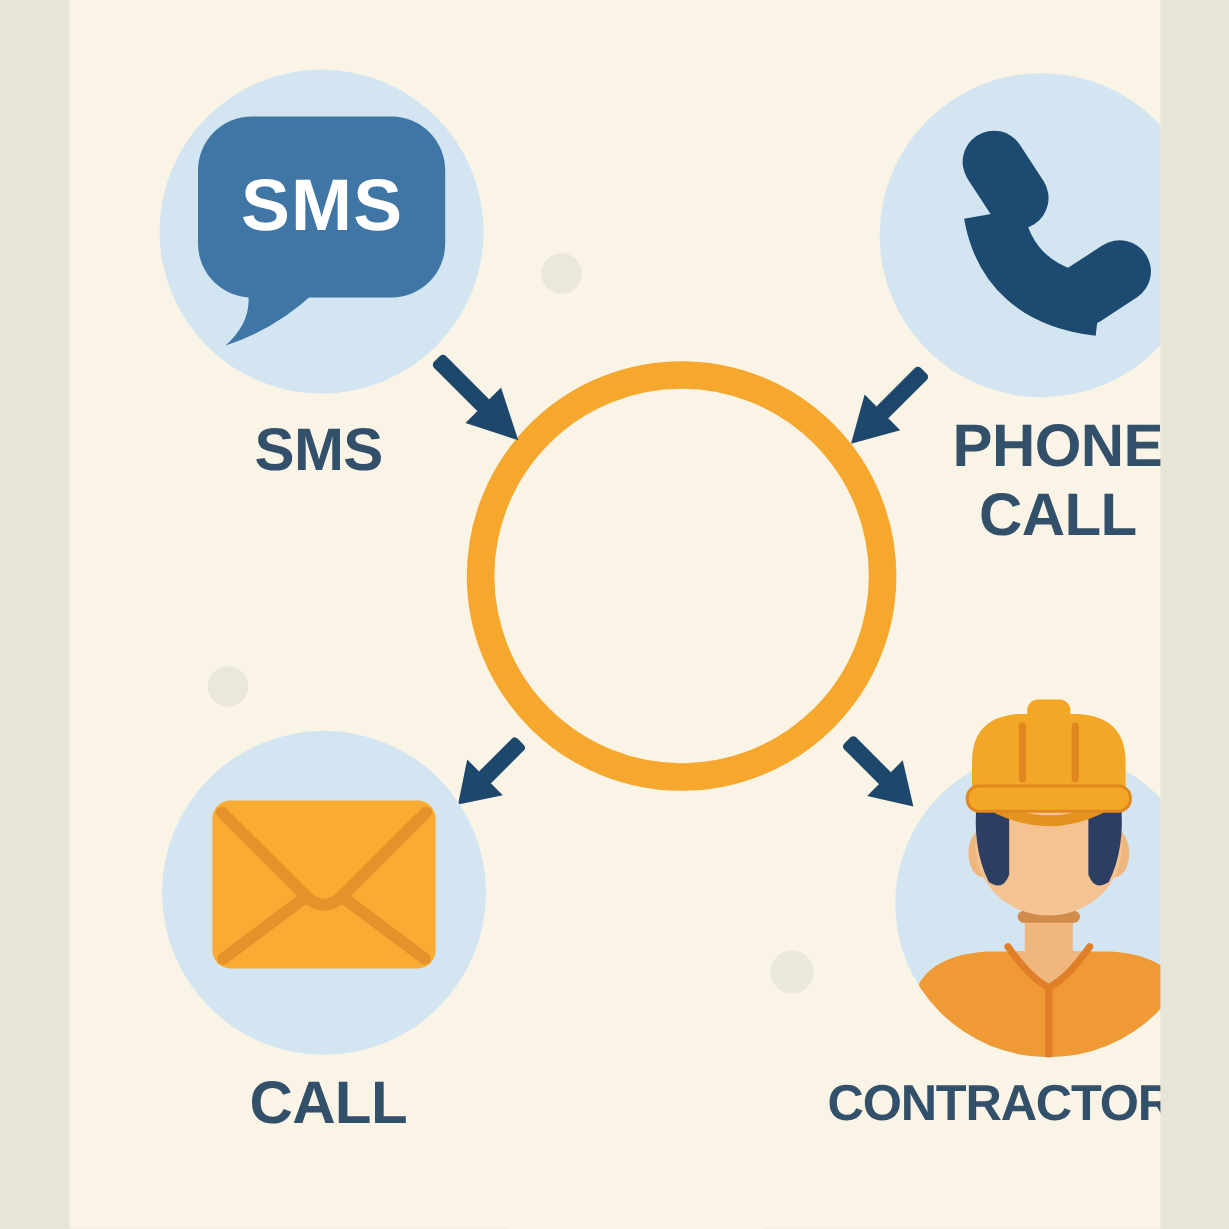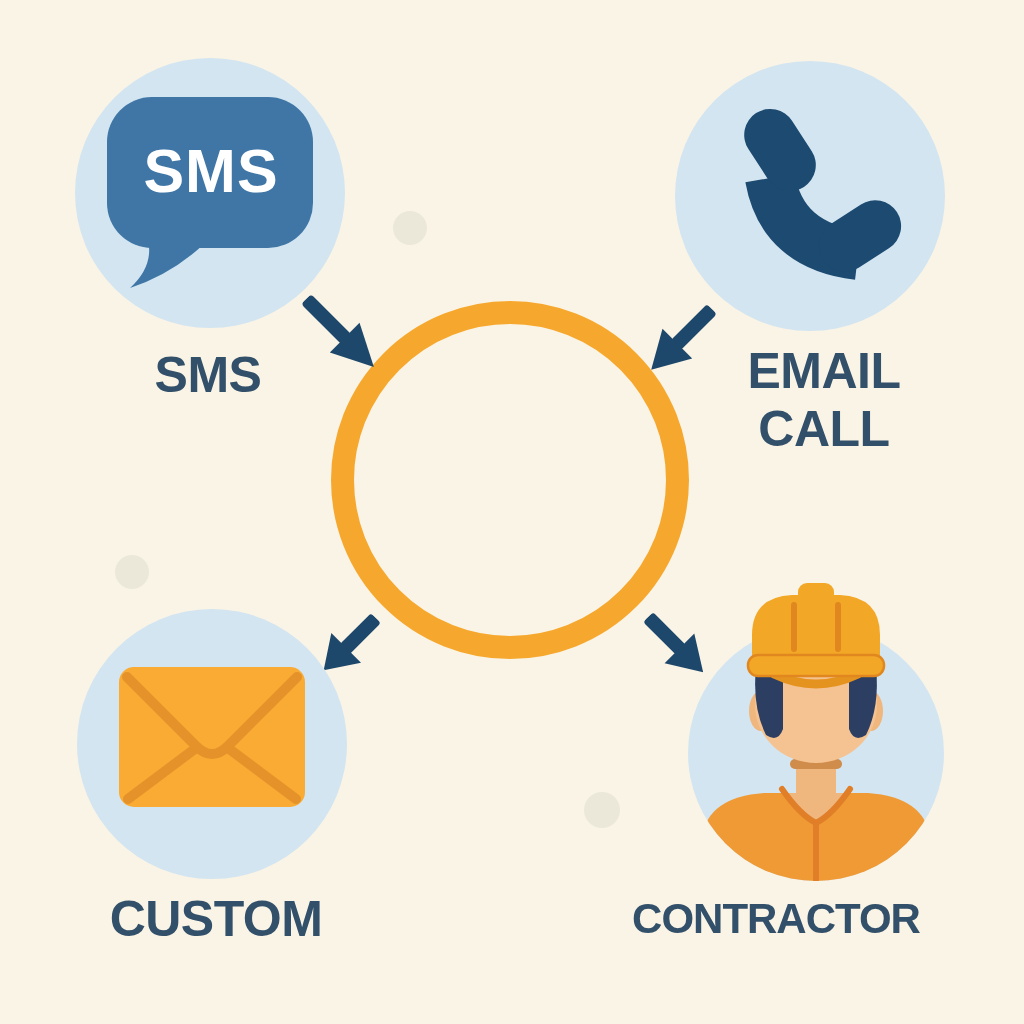--- a/index.html
+++ b/index.html
@@ -1,17 +1,17 @@
 <!DOCTYPE html>
 <html style="--bg: #faf4e6; --circle-blue: #d3e5f1; --bubble-blue: #3f76a6; --navy: #1e486b; --navy-phone: #1c4a70; --text-navy: #1b4e7e; --label-slate: #33506a; --ring-orange: #f6a82e; --envelope-orange: #f9ab33; --envelope-line: #e5922a; --hat-orange: #f3a727; --hat-line: #e0881f; --hat-arc: #e5931f; --skin: #f5c392; --skin-dark: #efb67e; --neck-band: #d08c4a; --hair-navy: #2c3f63; --shirt-orange: #f09a35; --shirt-line: #e07f28; --dot-beige: #ebe8da; --white: #ffffff;"><head>
 <meta charset="utf-8">
 <style>
   html,body{margin:0;padding:0;background:#e8e4d8;}
   #canvas{
-    position:relative;width:1024px;height:1024px;margin:0 auto;
+    position:relative;width:909px;height:1024px;margin:0 auto;
     background:var(--bg,#faf4e6);overflow:hidden;
     font-family:"Liberation Sans","DejaVu Sans",sans-serif;
   }
   .dot{position:absolute;border-radius:50%;background:var(--dot-beige,#ebe8da);}
   #dot-1{left:393px;top:211px;width:34px;height:34px;}
   #dot-2{left:115px;top:555px;width:34px;height:34px;}
   #dot-3{left:584px;top:792px;width:36px;height:36px;}
 
   .node-circle{position:absolute;width:270px;height:270px;border-radius:50%;
     background:var(--circle-blue,#d3e5f1);}
@@ -86,21 +86,21 @@
   </svg>
   <div class="abs" id="sms-bubble-text">SMS</div>
   <div class="node-label" id="sms-label">SMS</div>
 
   <div class="node-circle" id="phone-circle"></div>
   <svg class="abs" id="phone-icon" width="182" height="190" viewBox="0 0 182 190">
     <path class="phone-handle" d="M44,84 Q56,152 132,161"></path>
     <rect class="phone-part" x="28" y="12" width="52" height="88" rx="26" transform="rotate(-33 54 56)"></rect>
     <rect class="phone-part" x="90" y="116" width="88" height="52" rx="26" transform="rotate(-33 134 142)"></rect>
   </svg>
-  <div class="node-label" id="phone-label">EMAIL CALL</div>
+  <div class="node-label" id="phone-label">PHONE CALL</div>
 
   <div id="center-ring"></div>
 
   <svg class="arrow" id="arrow-1" width="96" height="44" viewBox="0 0 100 44" preserveAspectRatio="none">
     <rect x="0" y="15" width="60" height="14" rx="4"></rect>
       <polygon points="57,1 100,22 57,43"></polygon>
   </svg>
   <svg class="arrow" id="arrow-2" width="86" height="44" viewBox="0 0 100 44" preserveAspectRatio="none">
     <rect x="0" y="15" width="60" height="14" rx="4"></rect>
       <polygon points="57,1 100,22 57,43"></polygon>
@@ -114,21 +114,21 @@
       <polygon points="57,1 100,22 57,43"></polygon>
   </svg>
 
   <div class="node-circle" id="email-circle"></div>
   <svg class="abs" id="email-icon" width="192" height="146" viewBox="0 0 192 146">
     <rect class="env-body" x="3" y="3" width="186" height="140" rx="15"></rect>
     <path class="env-line" d="M12,135 L80,84"></path>
     <path class="env-line" d="M180,135 L112,84"></path>
     <path class="env-line" d="M11,13 L80,82 Q96,98 112,82 L181,13"></path>
   </svg>
-  <div class="node-label" id="email-label">CUSTOM</div>
+  <div class="node-label" id="email-label">CALL</div>
 
   <svg class="abs" id="contractor-icon" width="260" height="310" viewBox="0 0 260 310">
     <defs>
       <clipPath id="cclip">
           <circle cx="130" cy="178" r="128"></circle>
         </clipPath>
     </defs>
     <circle class="c-bg" cx="130" cy="178" r="128"></circle>
     <g clip-path="url(#cclip)">
       <path class="c-shirt" d="M12,310 L16,262 Q22,222 78,218 L182,218 Q238,222 244,262 L248,310 Z"></path>

